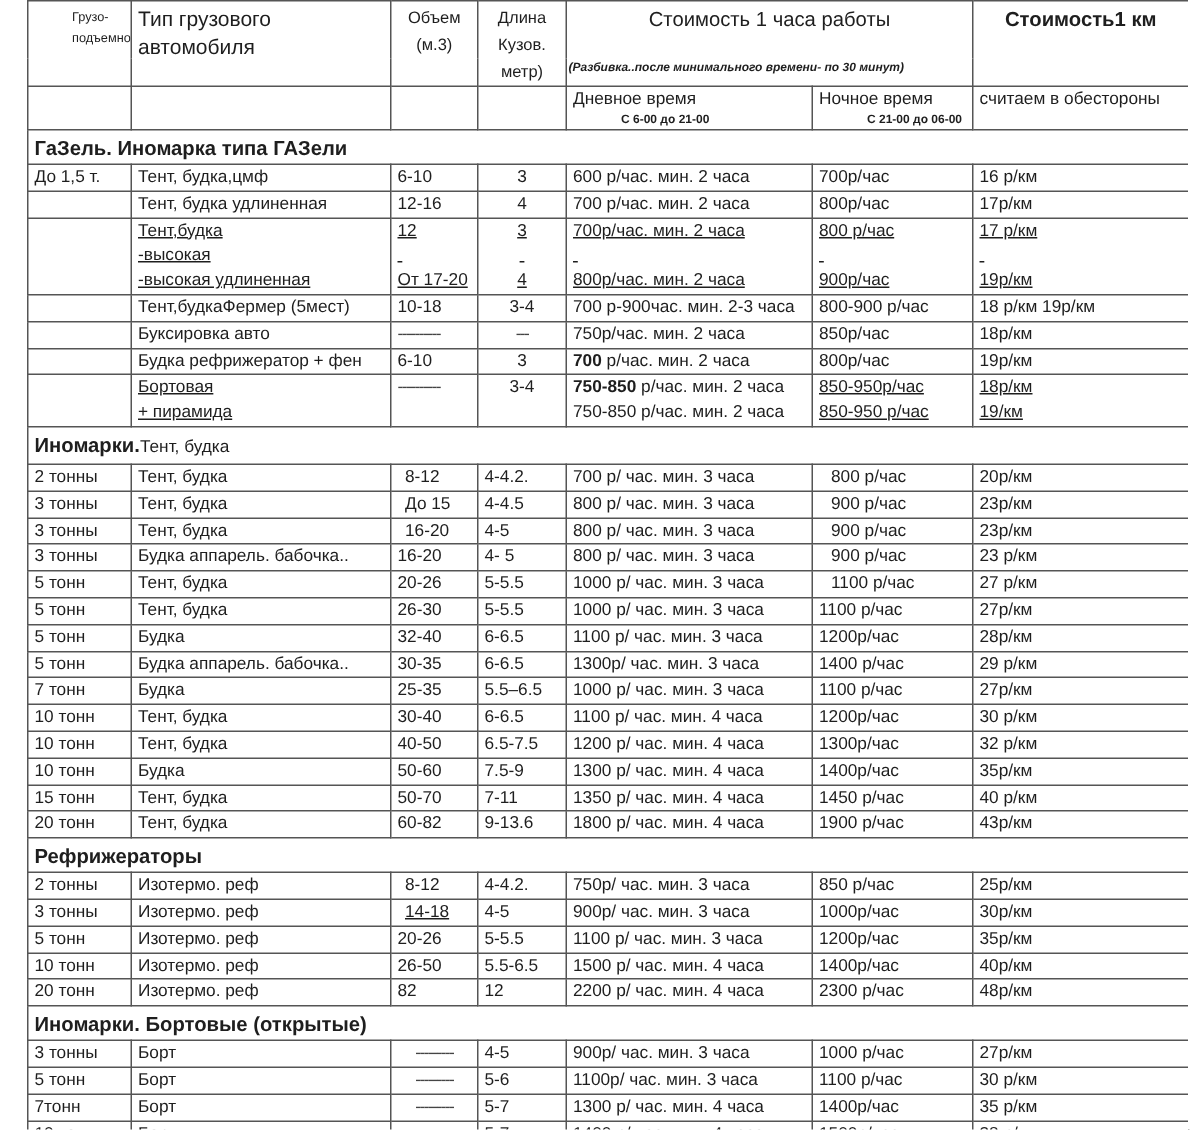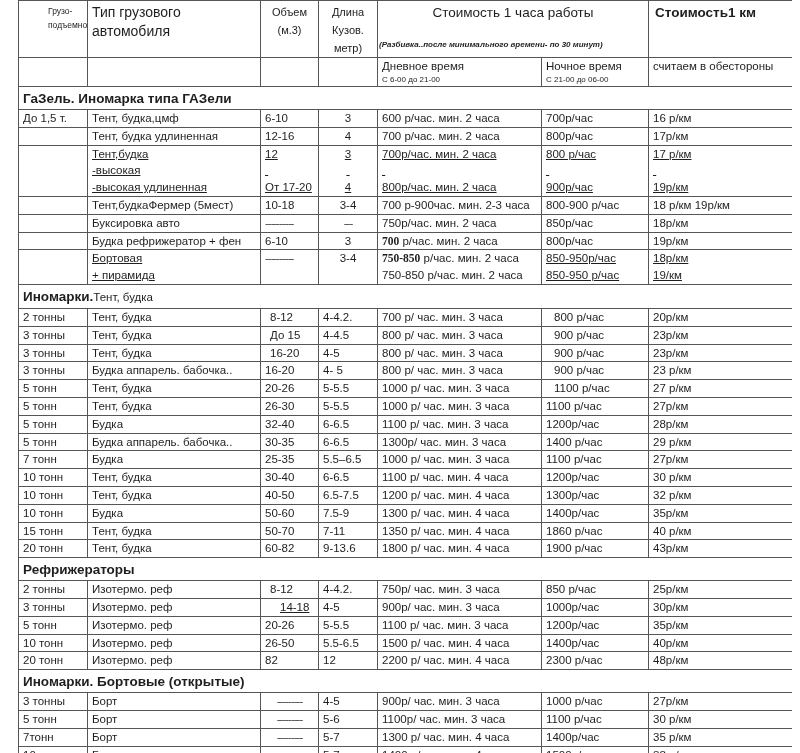--- a/index.html
+++ b/index.html
@@ -9,30 +9,30 @@
           width: 774px; font-size: 11.5px; }
   td { border: 1px solid #555; padding: 0 4px; vertical-align: top; line-height: 16.8px;
        white-space: nowrap; overflow: hidden; }
   col.c1 { width: 69px; } col.c2 { width: 173px; } col.c3 { width: 58px; }
   col.c4 { width: 59px; } col.c5 { width: 164px; } col.c6 { width: 107px; } col.c7 { width: 144px; }
   .hdr-small { font-size: 8.5px; line-height: 14px; padding-top: 3px; padding-left: 29px; }
   .hdr-big { font-size: 14px; line-height: 19px; padding-top: 2px; }
   .hdr-mid { font-size: 11px; line-height: 18px; padding-top: 2px; }
   .hdr-title { font-size: 13.5px; font-weight: normal; text-align: center; line-height: 20px; padding-top: 2px; border-bottom: none; }
   .hdr-note { font-size: 8px; font-weight: bold; line-height: 11px; padding: 0 1px; border-top: none; font-style: italic; }
-  .hdr-km { font-size: 13.5px; font-weight: bold; line-height: 20px; padding: 2px 6px 0; }
+  .hdr-km { font-size: 13.5px; font-weight: bold; line-height: 20px; padding: 2px 21px 0; }
   .sub-time { font-size: 11.5px; line-height: 15px; padding-top: 1px; }
-  .sub-time .tiny { font-size: 8px; font-weight: normal; display: block; line-height: 12px; }
+  .sub-time .tiny { font-size: 8px; font-weight: bold; display: block; line-height: 12px; margin-left: 32px; }
   .section td { font-weight: bold; font-size: 13.5px; line-height: 19px; padding-top: 2px; padding-bottom: 1px; margin-top: 48px; }
   .section .light { font-weight: normal; font-size: 11.5px; }
   .center { text-align: center; }
   .r1 { height: 17px; }
   .multi span { display: block; text-decoration: underline; }
   .dashes { letter-spacing: -1px; color: #444; }
-  .bold-num { font-weight: bold; font-family: Liberation Serif, serif; }
+  .bold-num { font-weight: bold; }
   .right-border { position: absolute; left: 792px; top: 0; width: 8px; height: 753px; background: #fff; }
 </style>
 </head>
 <body>
 
 <table>
   <colgroup>
     <col class="c1">
       <col class="c2">
       <col class="c3">
@@ -287,21 +287,21 @@
         <td><span>1300 р/ час. мин. 4 часа</span></td>
         <td><span>1400р/час</span></td>
         <td><span>35р/км</span></td>
       </tr>
       <tr class="r1">
         <td><span>15 тонн</span></td>
         <td><span>Тент, будка</span></td>
         <td><span>50-70</span></td>
         <td><span>7-11</span></td>
         <td><span>1350 р/ час. мин. 4 часа</span></td>
-        <td><span>1860 р/час</span></td>
+        <td><span>1450 р/час</span></td>
         <td><span>40 р/км</span></td>
       </tr>
       <tr class="r1">
         <td><span>20 тонн</span></td>
         <td><span>Тент, будка</span></td>
         <td><span>60-82</span></td>
         <td><span>9-13.6</span></td>
         <td><span>1800 р/ час. мин. 4 часа</span></td>
         <td><span>1900 р/час</span></td>
         <td><span>43р/км</span></td>
@@ -314,21 +314,21 @@
         <td><span>Изотермо. реф</span></td>
         <td style="padding-left: 9px;"><span>8-12</span></td>
         <td><span>4-4.2.</span></td>
         <td><span>750р/ час. мин. 3 часа</span></td>
         <td><span>850 р/час</span></td>
         <td><span>25р/км</span></td>
       </tr>
       <tr class="r1">
         <td><span>3 тонны</span></td>
         <td><span>Изотермо. реф</span></td>
-        <td style="padding-left: 19px; text-decoration: underline;"><span>14-18</span></td>
+        <td style="padding-left: 9px; text-decoration: underline;"><span>14-18</span></td>
         <td><span>4-5</span></td>
         <td><span>900р/ час. мин. 3 часа</span></td>
         <td><span>1000р/час</span></td>
         <td><span>30р/км</span></td>
       </tr>
       <tr class="r1">
         <td><span>5 тонн</span></td>
         <td><span>Изотермо. реф</span></td>
         <td><span>20-26</span></td>
         <td><span>5-5.5</span></td>

